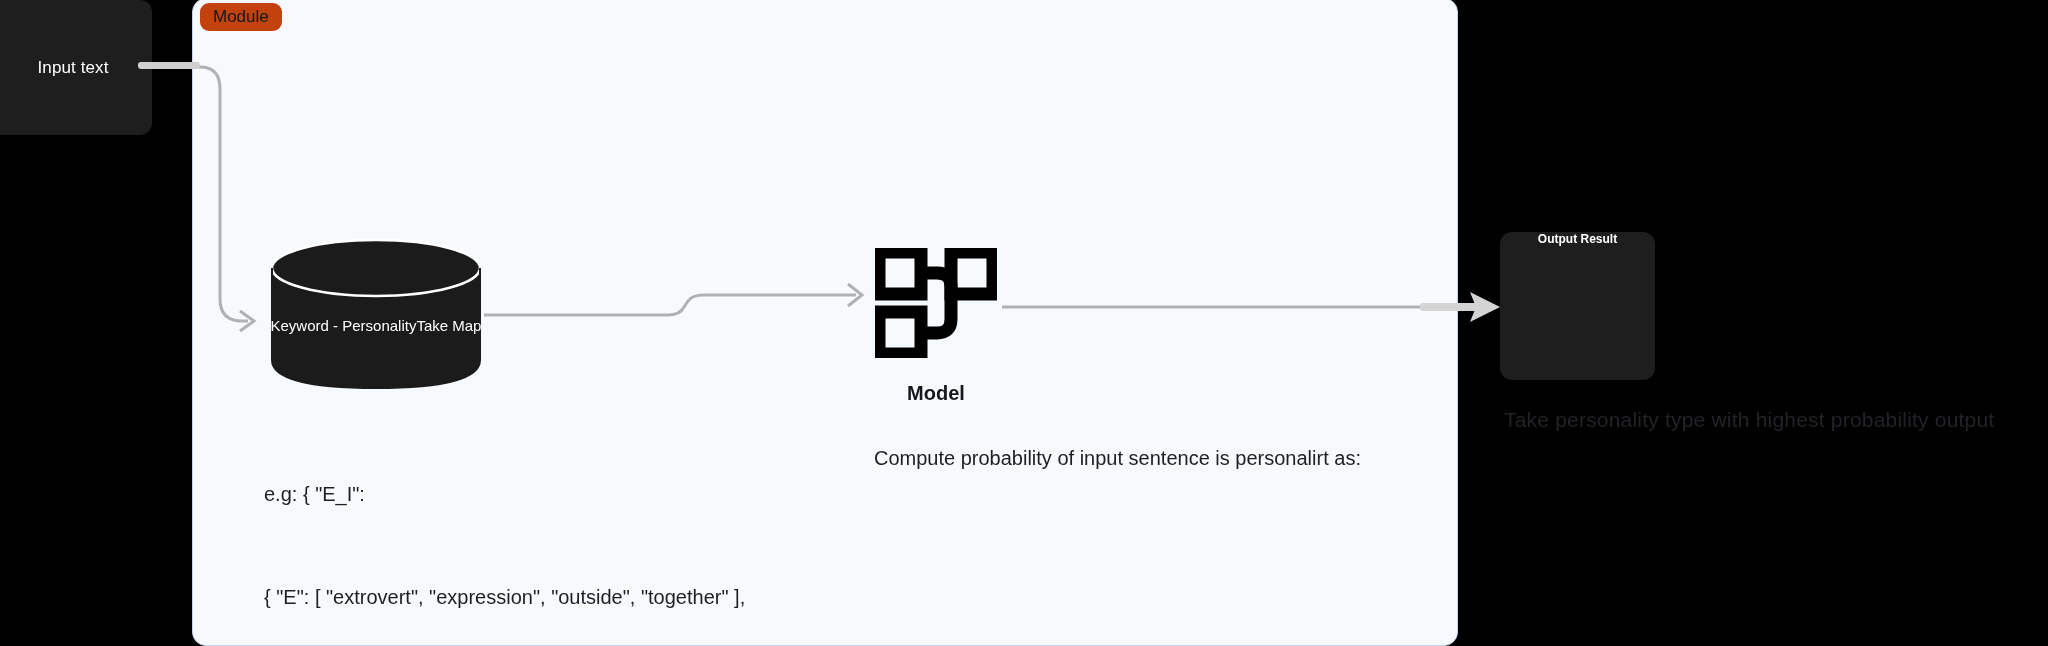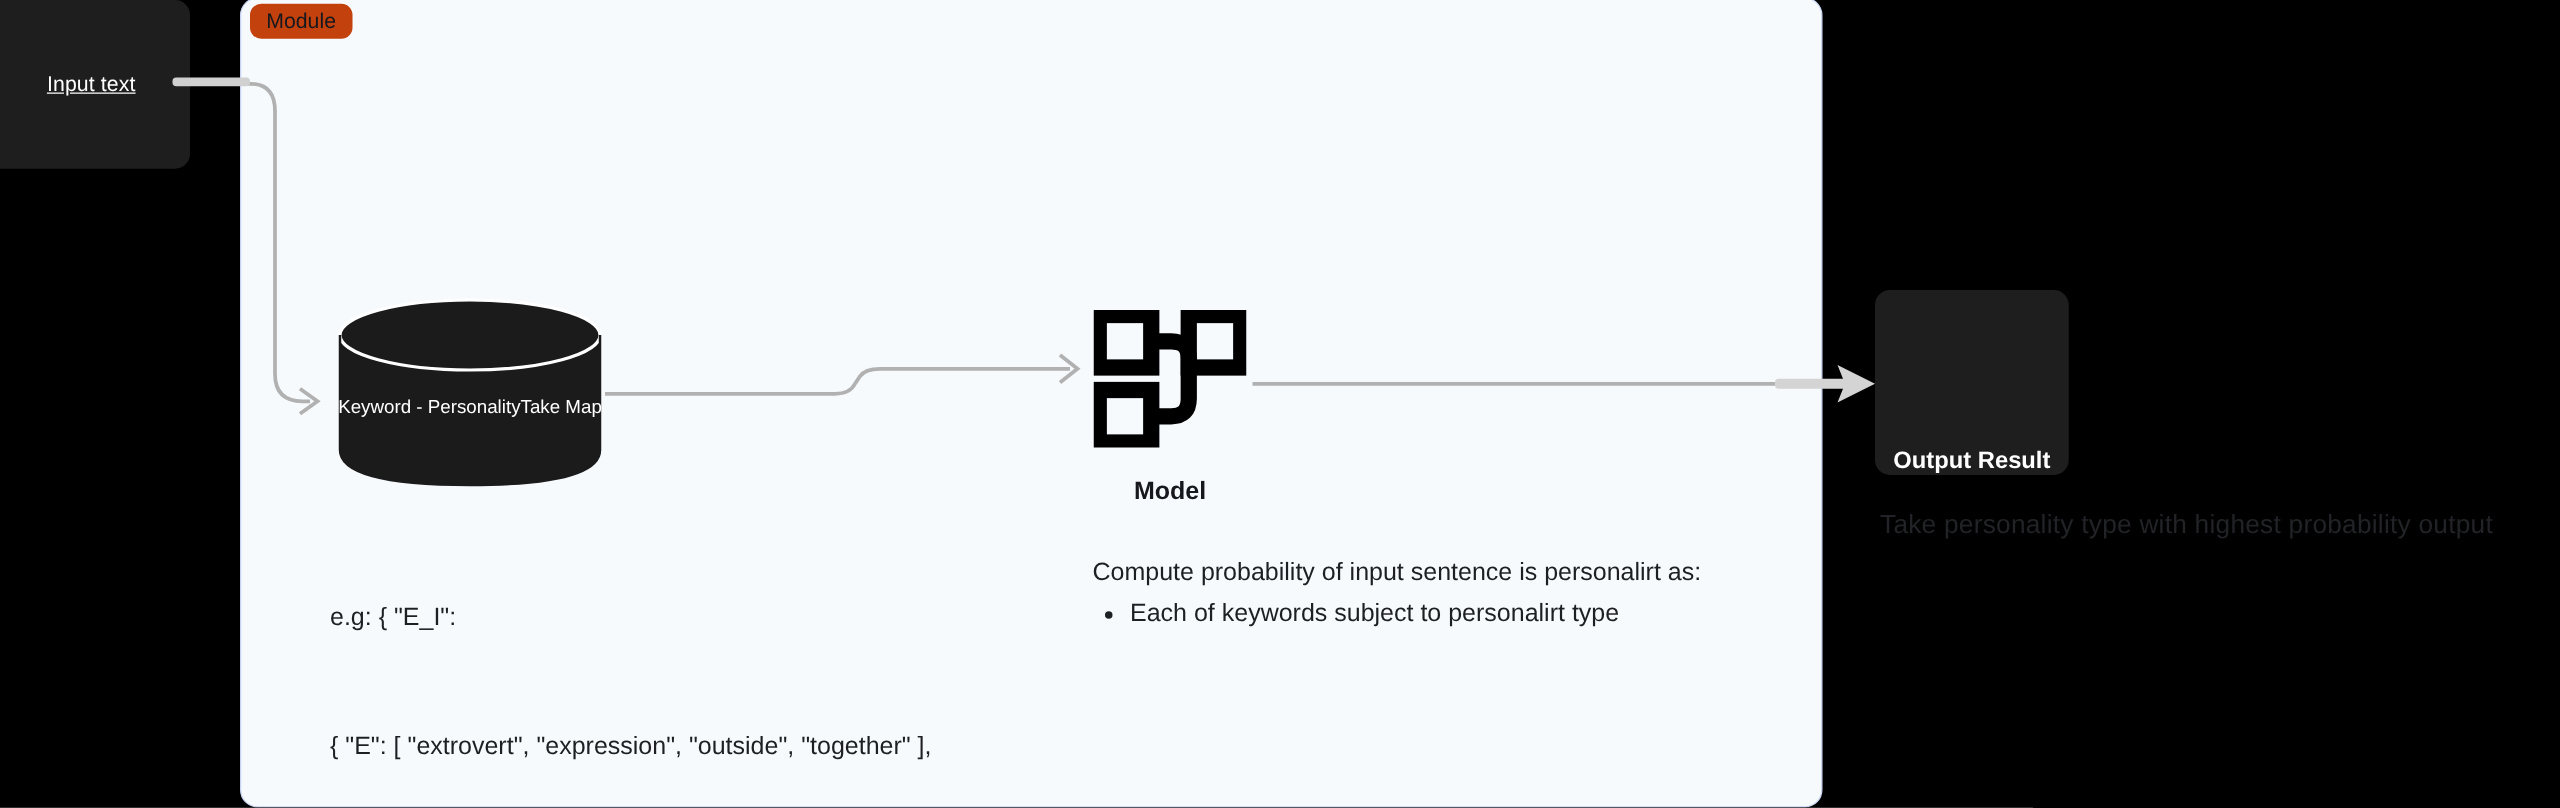--- a/index.html
+++ b/index.html
@@ -34,21 +34,20 @@
     border-radius: 12px;
     display: flex;
     align-items: center;
     justify-content: center;
     color: #ffffff;
     font-size: 17px;
     letter-spacing: 0.1px;
   }
   .input-node .lbl {
     padding-left: 34px;
-    text-decoration: underline;
   }
 
   
   .module-panel {
     position: absolute;
     left: 192px;
     top: -2px;
     width: 1266px;
     height: 648px;
     background: #f6fafd;
@@ -144,24 +143,24 @@
   
   .output-node {
     position: absolute;
     left: 1500px;
     top: 232px;
     width: 155px;
     height: 148px;
     background: #1e1e1e;
     border-radius: 12px;
     display: flex;
-    align-items: flex-end;
+    align-items: flex-start;
     justify-content: center;
     color: #ffffff;
-    font-size: 19px;
+    font-size: 12px;
     font-weight: bold;
     z-index: 4;
   }
 
   
   .output-caption {
     position: absolute;
     left: 1504px;
     top: 408px;
     color: #222327;
@@ -238,23 +237,20 @@
       <rect x="4" y="4" width="42" height="42" fill="none" stroke="#000000" stroke-width="13"></rect>
       <rect x="76" y="4" width="42" height="42" fill="none" stroke="#000000" stroke-width="13"></rect>
       <rect x="4" y="64" width="42" height="42" fill="none" stroke="#000000" stroke-width="13"></rect>
       <path d="M 46 25 L 62 25 Q 76 25 76 39 L 76 71 Q 76 85 62 85 L 46 85" fill="none" stroke="#000000" stroke-width="13" stroke-linecap="butt"></path>
     </svg>
     <div class="model-label">Model</div>
   </div>
 
   <div class="model-desc">
     <div>Compute probability of input sentence is personalirt as:</div>
-    <ul>
-      <li>Each of keywords subject to personalirt type</li>
-    </ul>
   </div>
 
   <div class="output-node">
     <span>Output Result</span>
   </div>
 
   <div class="output-caption">Take personality type with highest probability output</div>
 
 </div>
 

